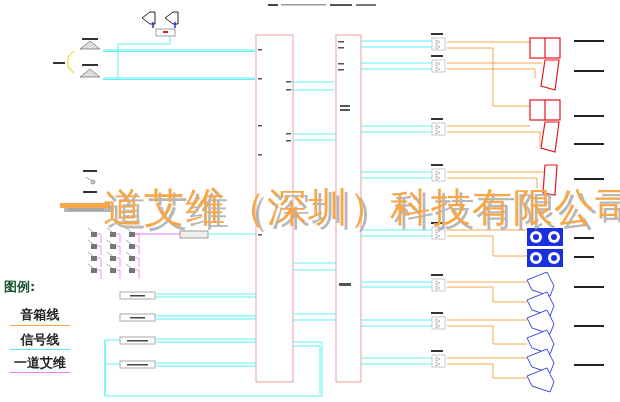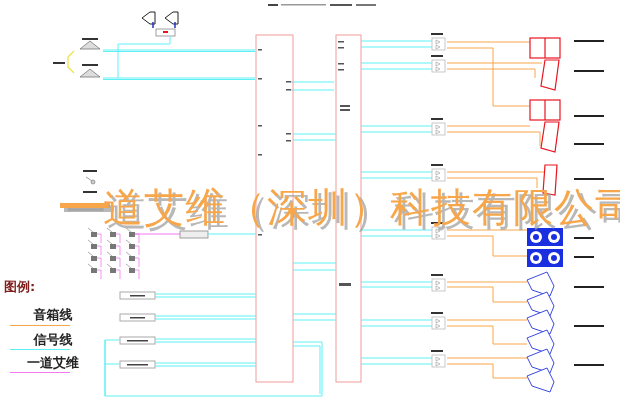--- a/index.html
+++ b/index.html
@@ -1,20 +1,20 @@
 <!DOCTYPE html>
 <html><head>
 <meta charset="utf-8">
 <style>
   html,body{margin:0;padding:0;background:#ffffff;}
   body{width:620px;height:402px;overflow:hidden;position:relative;font-family:"DejaVu Sans",sans-serif;}
   #diagram{position:absolute;left:0;top:0;width:620px;height:402px;}
   .legend{position:absolute;left:0;top:278px;width:80px;}
-  .legend-title{position:absolute;left:4px;top:0;font-size:13px;font-weight:bold;color:#7f1d1d;white-space:nowrap;}
-  .legend-item{position:absolute;left:23px;width:60px;text-align:center;font-size:13px;font-weight:bold;color:#222;white-space:nowrap;}
+  .legend-title{position:absolute;left:4px;top:0;font-size:13px;font-weight:bold;color:#14532d;white-space:nowrap;}
+  .legend-item{position:absolute;left:10px;width:60px;text-align:center;font-size:13px;font-weight:bold;color:#222;white-space:nowrap;}
   .legend-line{position:absolute;left:10px;width:60px;height:0;border-top:1.5px solid;}
   .watermark{position:absolute;left:62px;top:180px;font-size:40px;color:#f7a64a;white-space:nowrap;letter-spacing:1px;
     text-shadow:4px 4px 0 rgba(160,160,160,0.75);font-family:"DejaVu Sans",sans-serif;pointer-events:none;}
   .wm-bar{position:absolute;left:60px;top:203px;width:50px;height:5px;background:#f7a64a;box-shadow:4px 4px 0 rgba(160,160,160,0.75);}
 </style>
 </head>
 <body>
 
 <svg id="diagram" viewBox="0 0 620 402" xmlns="http://www.w3.org/2000/svg">
 

